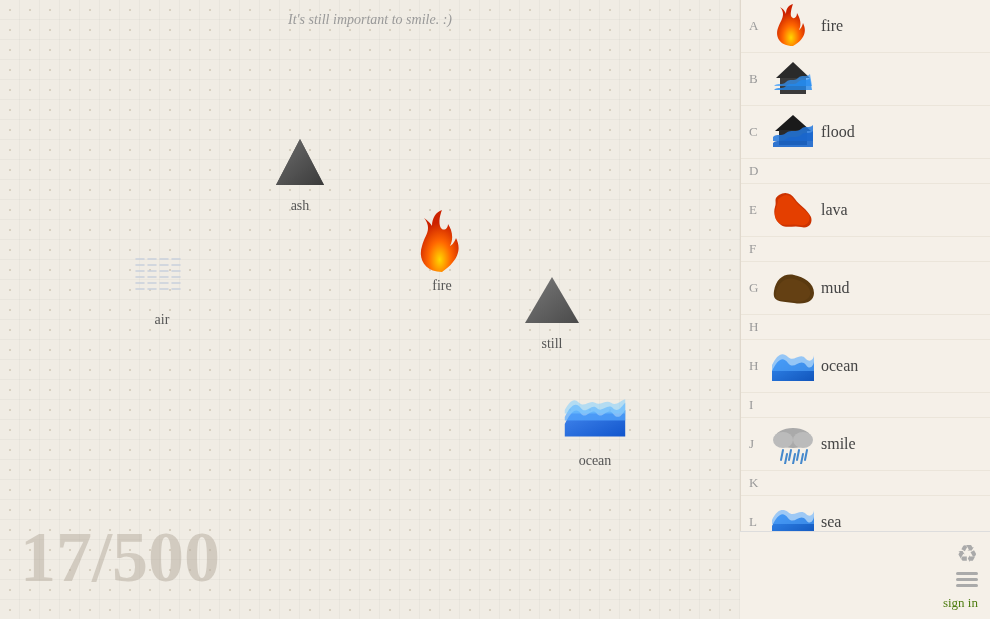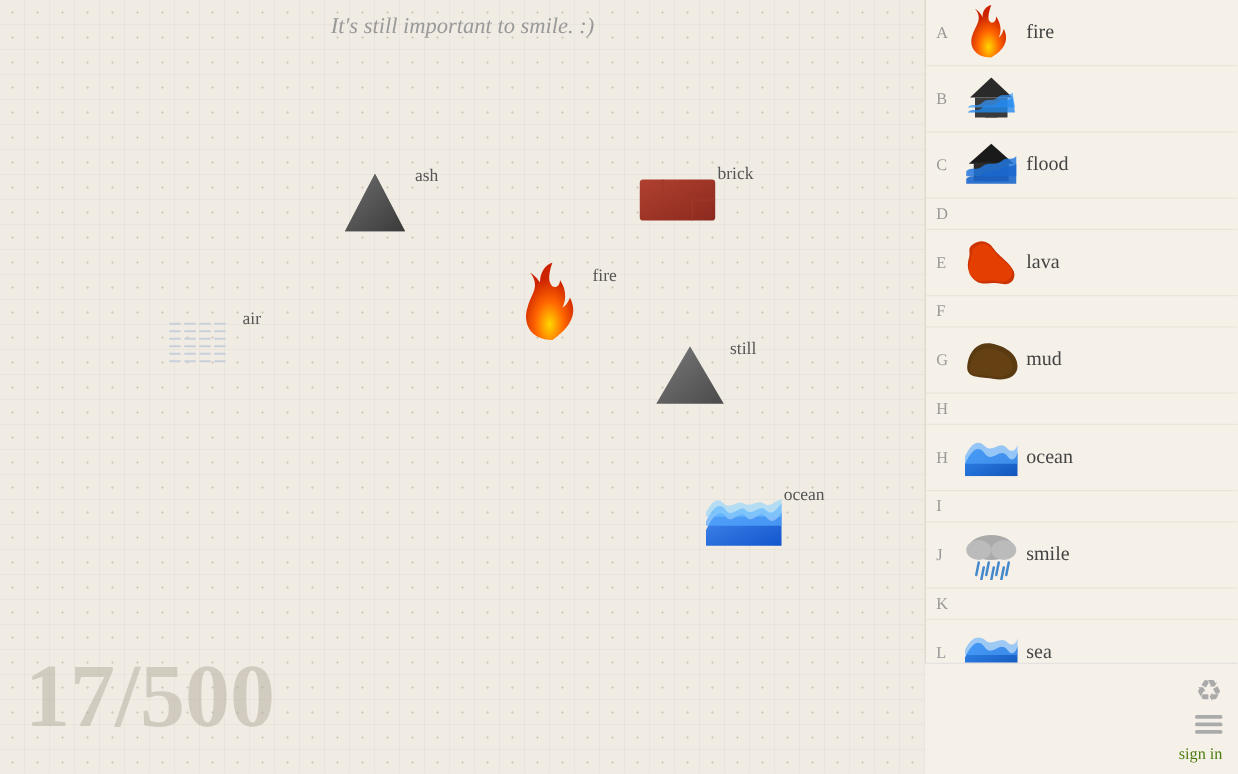--- a/index.html
+++ b/index.html
@@ -98,42 +98,43 @@
       position: absolute;
       top: 0; left: 0;
       width: 740px;
       height: 40px;
       display: flex;
       align-items: center;
       justify-content: center;
     }
 
     .header-text {
-      font-size: 18px;
+      font-size: 14px;
       color: #999;
       font-style: italic;
     }
 
     
     #score {
       position: absolute;
       bottom: 20px;
       left: 20px;
       font-size: 72px;
       color: rgba(180, 170, 155, 0.5);
       font-weight: bold;
       font-family: Liberation Serif, serif;
       pointer-events: none;
     }
 
     
     .element-item {
       position: absolute;
       display: flex;
-      align-items: flex-start;
+      flex-direction: column;
+      align-items: center;
       cursor: grab;
     }
 
     .element-icon {
       width: 64px;
       height: 64px;
       display: flex;
       align-items: center;
       justify-content: center;
     }
@@ -260,38 +261,20 @@
             <stop offset="100%" style="stop-color:#cc2200;stop-opacity:1"></stop>
           </radialGradient>
         </defs>
 
         <path d="M28,62 C10,62 4,48 8,36 C10,28 14,24 14,18 C14,12 10,8 10,8 C16,12 18,16 18,16 C18,8 22,2 28,0 C28,0 24,10 26,16 C28,22 34,20 34,14 C38,20 40,28 36,36 C40,34 42,28 42,28 C46,36 48,48 28,62 Z" fill="url(#fireGrad)"></path>
       </svg>
     </div>
     <span class="element-label">fire</span>
   </div>
 
-  <div class="element-item" style="left:510px; top:128px;">
-    <div class="element-icon">
-      <svg width="70" height="44" viewBox="0 0 70 44">
-        <defs>
-          <linearGradient id="brickGrad" x1="0%" y1="0%" x2="100%" y2="100%">
-            <stop offset="0%" style="stop-color:#b04030"></stop>
-            <stop offset="100%" style="stop-color:#8b2a1e"></stop>
-          </linearGradient>
-        </defs>
-        <rect x="2" y="4" width="66" height="36" rx="3" fill="url(#brickGrad)"></rect>
-
-        <line x1="2" y1="22" x2="68" y2="22" stroke="#a03828" stroke-width="1"></line>
-        <line x1="22" y1="4" x2="22" y2="22" stroke="#a03828" stroke-width="1"></line>
-        <line x1="48" y1="22" x2="48" y2="40" stroke="#a03828" stroke-width="1"></line>
-      </svg>
-    </div>
-    <span class="element-label">brick</span>
-  </div>
 
   <div class="element-item" style="left:520px; top:268px;">
     <div class="element-icon">
       <svg width="64" height="52" viewBox="0 0 64 52">
         <defs>
           <linearGradient id="dustGrad" x1="0%" y1="0%" x2="100%" y2="100%">
             <stop offset="0%" style="stop-color:#7a7a7a"></stop>
             <stop offset="100%" style="stop-color:#4a4a4a"></stop>
           </linearGradient>
         </defs>

